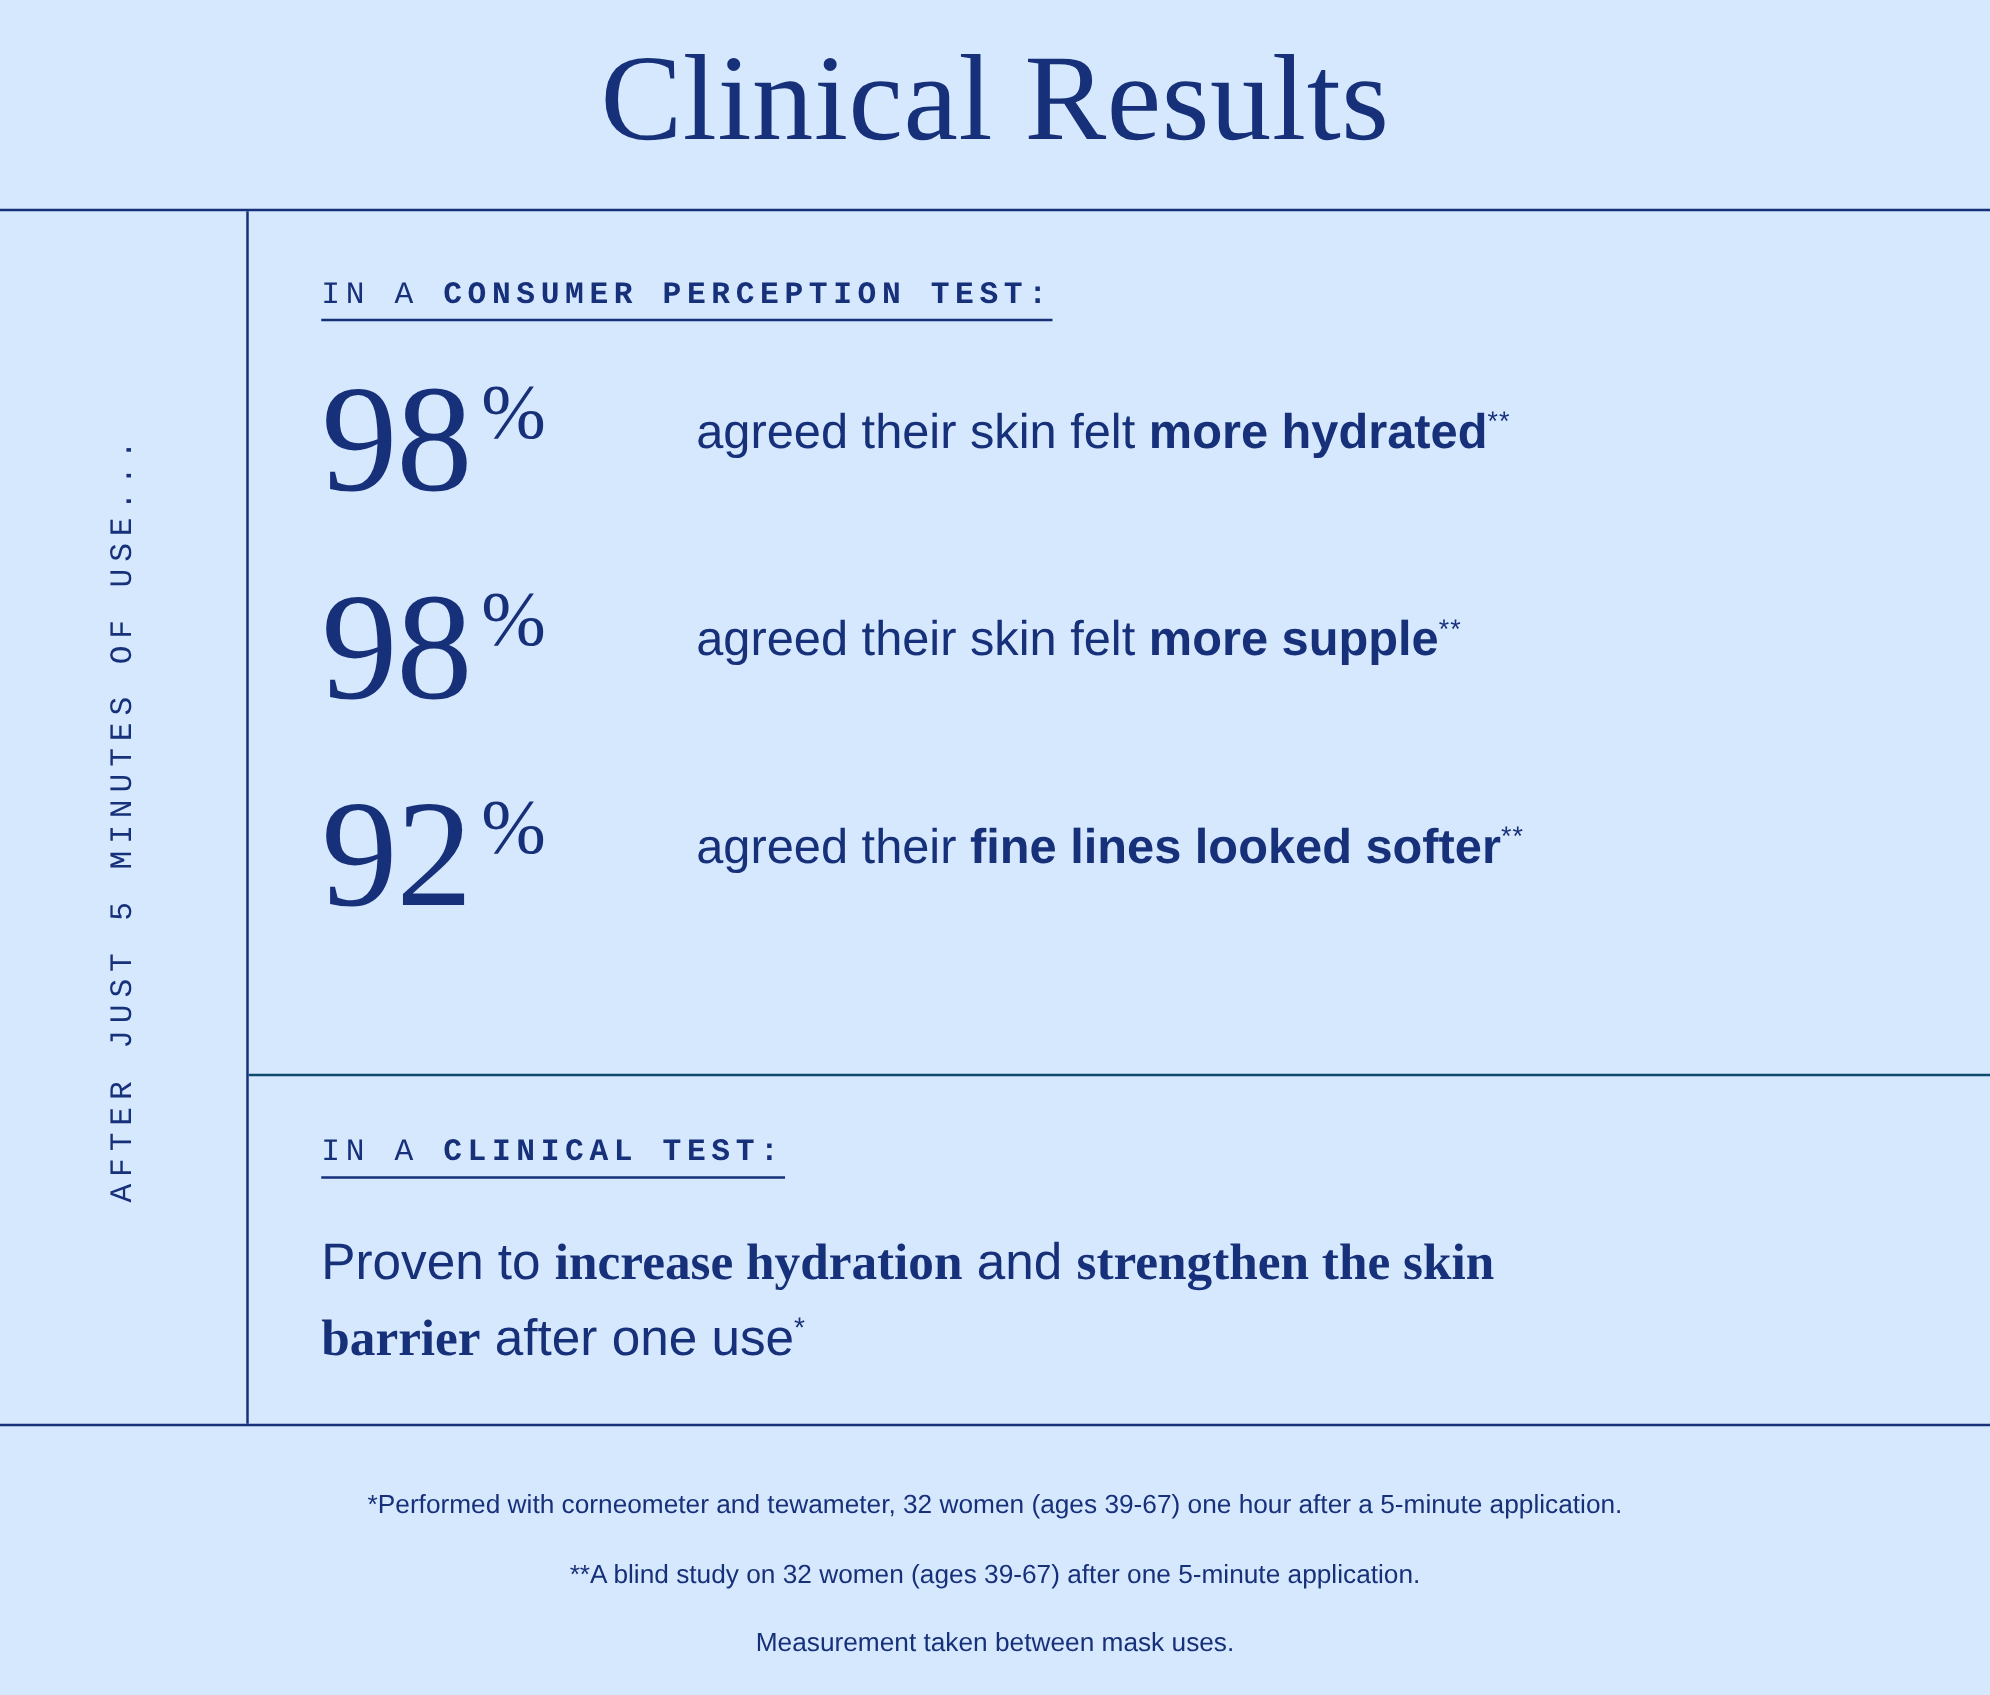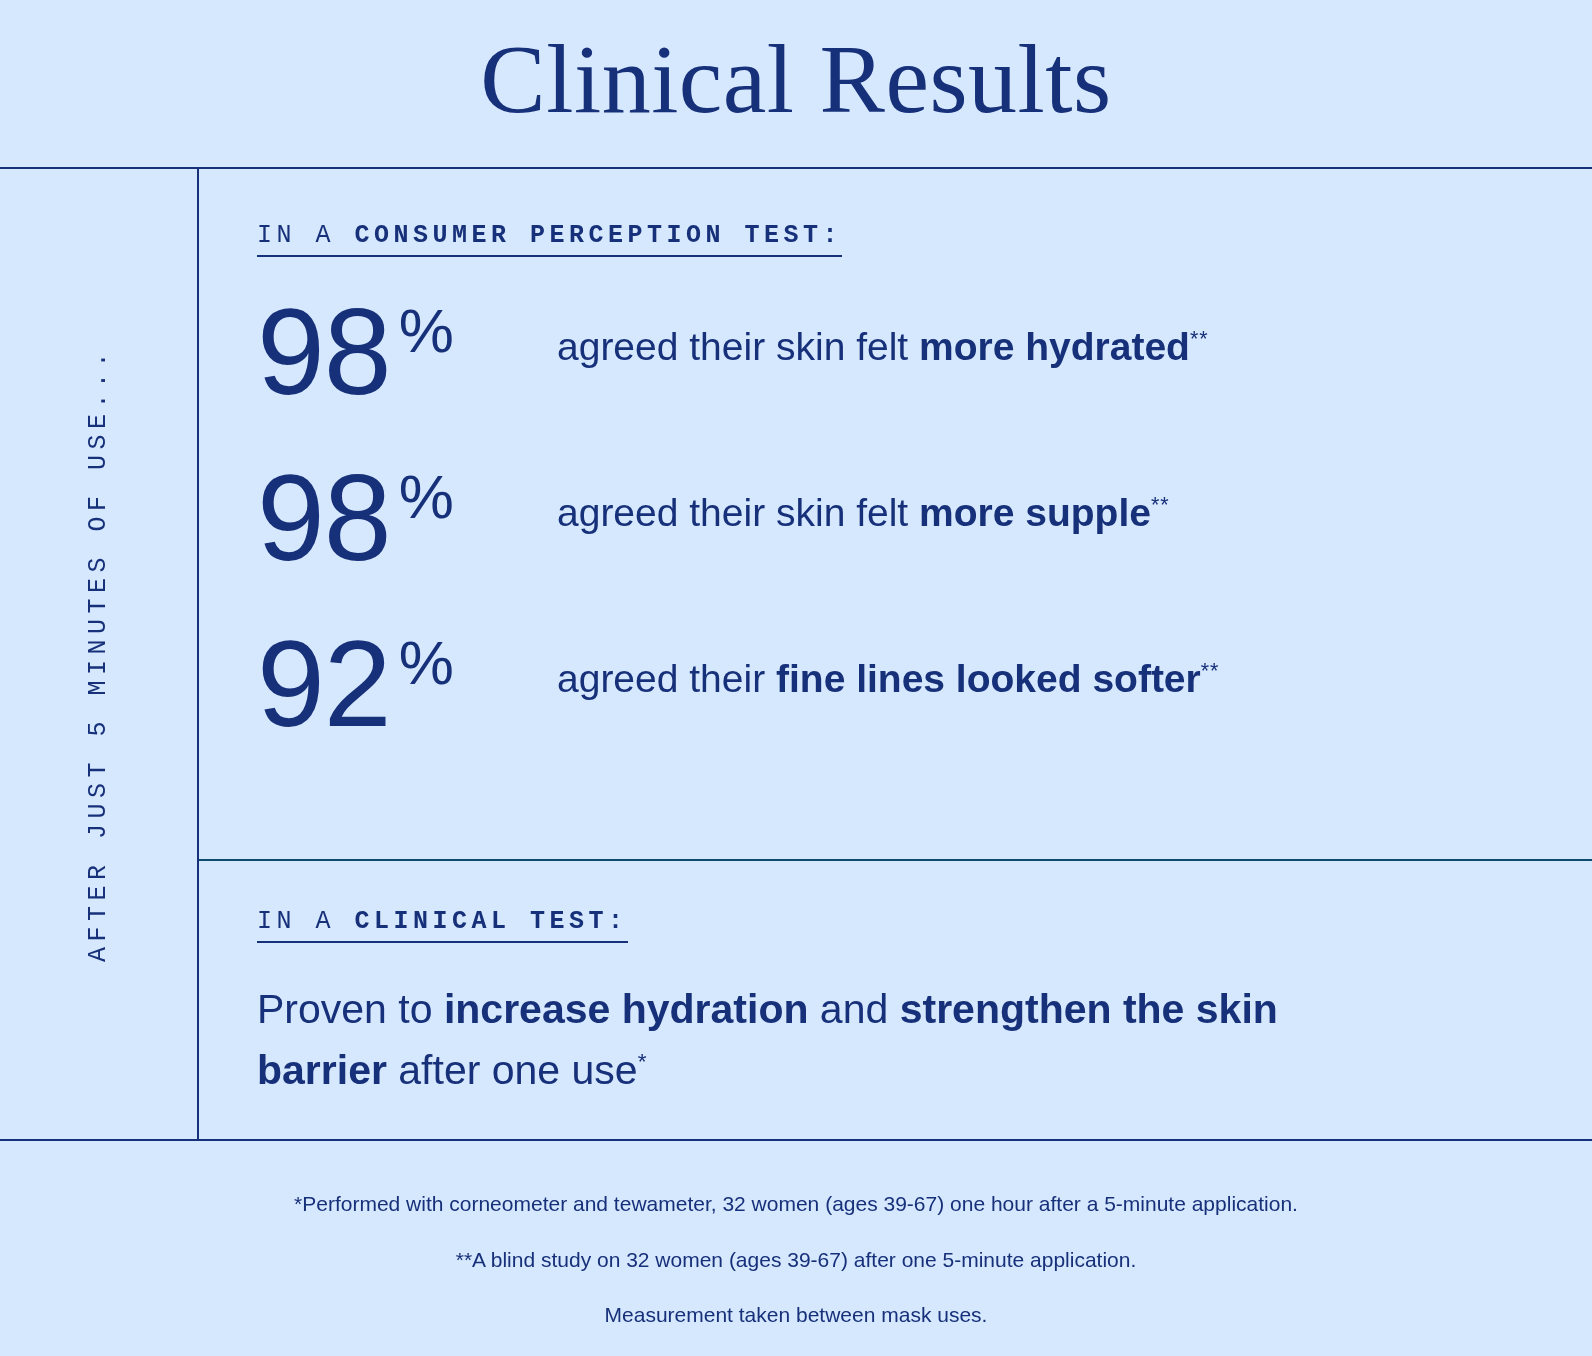--- a/index.html
+++ b/index.html
@@ -107,21 +107,21 @@
   }
   .stat-row {
     display: flex;
     align-items: baseline;
     height: 166px;
   }
   .stat-figure {
     flex: 0 0 300px;
     display: flex;
     align-items: baseline;
-    font-family: Liberation Sans, sans-serif;
+    font-family: Liberation Serif, serif;
     line-height: 1;
   }
   .stat-number {
     font-size: 122px;
     font-weight: 400;
     letter-spacing: -1px;
   }
   .stat-pct {
     font-size: 62px;
     font-weight: 400;
@@ -143,21 +143,21 @@
     line-height: 0;
     letter-spacing: 1px;
   }
 
   .clinical-statement {
     margin-top: 36px;
     font-size: 41px;
     line-height: 1.48;
     max-width: 1070px;
   }
-  .clinical-statement .strong { font-weight: 700; }
+  .clinical-statement .strong { font-weight: 700; font-family: Liberation Serif, serif; }
 
   
   .footnotes {
     height: 150px;
     display: flex;
     flex-direction: column;
     align-items: center;
     justify-content: flex-start;
     padding-top: 24px;
     box-sizing: border-box;

